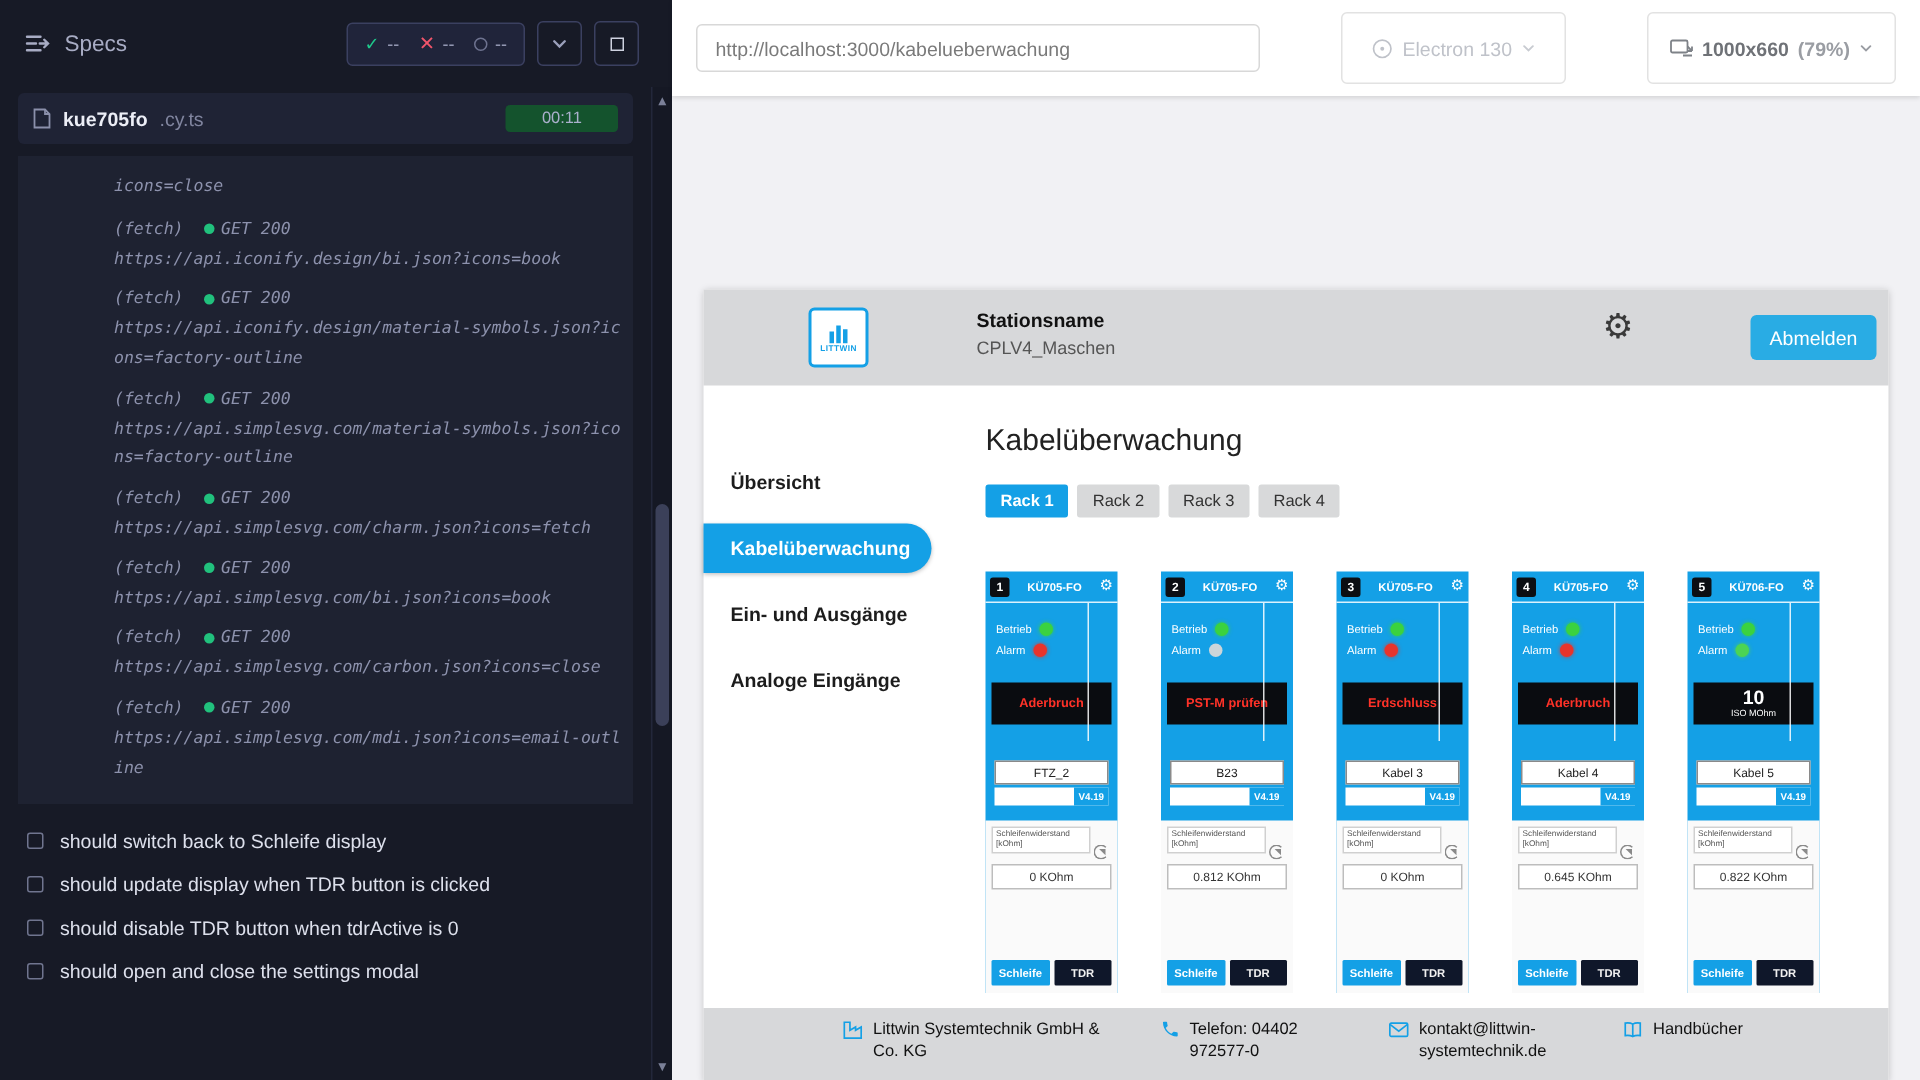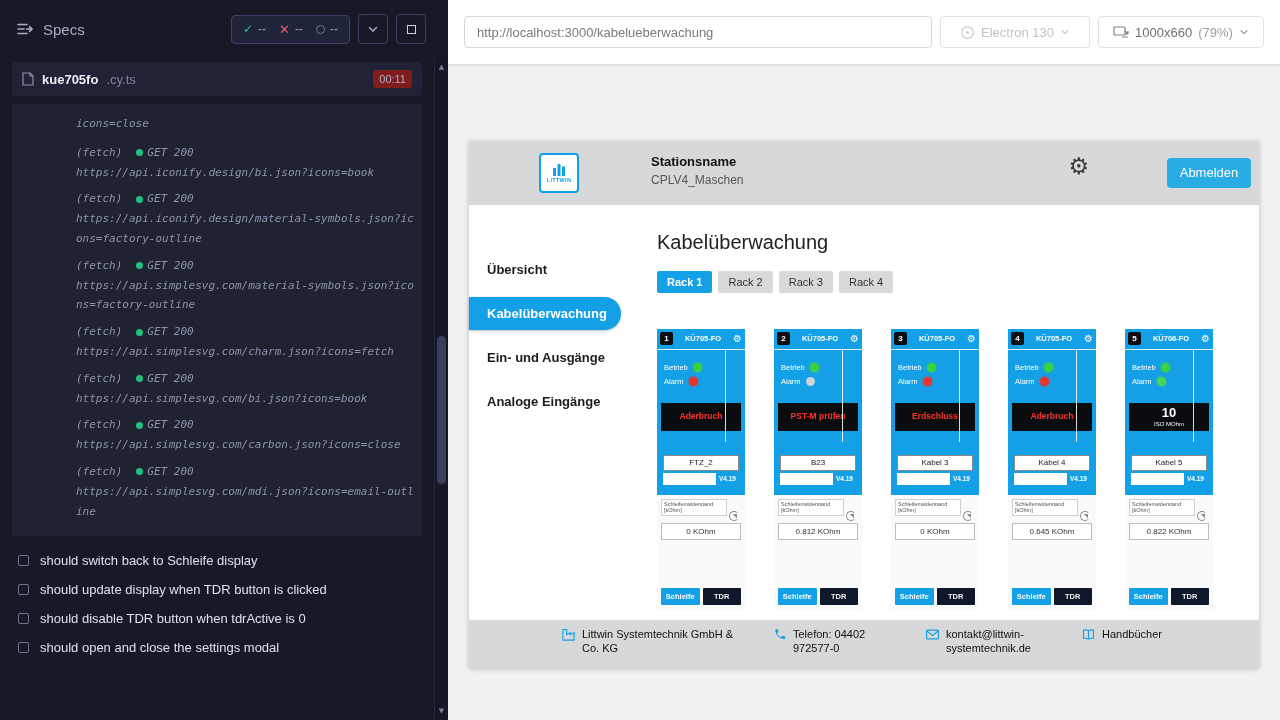--- a/index.html
+++ b/index.html
@@ -16,49 +16,49 @@
   .stats{display:flex;align-items:center;gap:13px;background:#20243a;border:1px solid #3b4060;border-radius:4px;padding:6px 11px;font-size:12px;color:#9ba0bb;}
   .stat{display:flex;align-items:center;gap:5px;}
   .icon-check{color:#1ec98b;font-size:12px;}
   .icon-x{color:#f2556b;font-size:13px;}
   .icon-circle{width:9px;height:9px;border:1.5px solid #6e7390;border-radius:50%;display:inline-block;}
   .sq-btn{width:30px;height:30px;border:1px solid #3b4060;border-radius:4px;background:transparent;display:flex;align-items:center;justify-content:center;color:#9ba0bb;cursor:pointer;}
   .stop-sq{width:9px;height:9px;border:1.5px solid #cfd2e0;display:inline-block;}
   .spec-row{margin:4px 12px 0;background:#1f2335;border-radius:4px;height:34px;display:flex;align-items:center;gap:8px;padding:0 10px;font-size:13px;}
   .spec-name{color:#eceef6;font-weight:bold;}
   .spec-ext{color:#80859f;}
-  .spec-duration{margin-left:auto;background:#7f1d1d;color:#aab0cc;font-size:11px;padding:3px 6px;border-radius:3px;}
+  .spec-duration{margin-left:auto;background:#14532d;color:#aab0cc;font-size:11px;padding:3px 24px;border-radius:3px;}
   .cmd-log{margin:8px 12px 0;background:#1e2231;padding:10px 8px 8px 64px;font-family:"DejaVu Sans Mono",monospace;font-style:italic;font-size:11px;color:#8d92ad;line-height:1.8;}
   .log-entry{margin-bottom:7px;}
   .log-line1{display:flex;align-items:center;gap:4px;}
   .log-prefix{margin-right:10px;}
   .dot{width:7px;height:7px;border-radius:50%;background:#21c17d;display:inline-block;flex-shrink:0;}
   .log-url{word-break:break-all;}
   .log-entry.cont{margin-bottom:9px;}
   .tests{margin-top:10px;list-style:none;}
   .test-row{display:flex;align-items:center;gap:11px;padding:7px 18px;font-size:13px;color:#dde0ec;cursor:pointer;}
   .test-icon{width:11px;height:11px;border:1px solid #70758f;border-radius:2px;flex-shrink:0;}
   .cy-scroll{position:absolute;right:0;top:58px;bottom:0;width:14px;background:#151824;border-left:1px solid #23273a;}
   .cy-scroll .arrow{position:absolute;left:0;width:13px;height:14px;color:#7b8098;font-size:7px;display:flex;align-items:center;justify-content:center;cursor:pointer;}
   .arrow.up{top:2px;}
   .arrow.down{bottom:2px;}
   .thumb{position:absolute;left:2px;width:9px;top:278px;height:148px;background:#3b4059;border-radius:5px;cursor:pointer;}
 
   
   .preview{flex:1;min-width:0;display:flex;flex-direction:column;background:#f1f1f4;}
   .topbar{height:64px;background:#fff;display:flex;align-items:center;gap:8px;padding:0 16px;box-shadow:0 1px 3px rgba(0,0,0,.12);position:relative;z-index:2;flex-shrink:0;}
   .url-box{flex:1;height:32px;border:1px solid #d8d8d8;border-radius:4px;display:flex;align-items:center;padding:0 12px;font-size:13px;color:#7a7a7a;background:#fff;overflow:hidden;white-space:nowrap;}
-  .pill{height:32px;border:1px solid #e2e2e2;border-radius:4px;display:flex;align-items:center;justify-content:center;gap:6px;font-size:13px;background:#fff;cursor:pointer;}
+  .pill{height:48px;border:1px solid #e2e2e2;border-radius:4px;display:flex;align-items:center;justify-content:center;gap:6px;font-size:13px;background:#fff;cursor:pointer;margin-left:46px;}
   .browser-box{width:150px;color:#bfc2c9;}
-  .viewport-box{width:166px;color:#6f7277;}
+  .viewport-box{width:166px;color:#6f7277;font-weight:bold;}
   .viewport-zoom{color:#9a9da3;}
   .chev{display:flex;align-items:center;}
 
   
-  .stage{flex:1;display:flex;justify-content:center;align-items:center;padding-top:24px;}
+  .stage{flex:1;display:flex;justify-content:center;align-items:flex-end;padding-top:24px;}
   .app{width:790px;height:527px;background:#fff;box-shadow:0 1px 5px rgba(0,0,0,.22);display:flex;flex-direction:column;position:relative;}
   .app-header{height:64px;background:#d7d8da;position:relative;flex-shrink:0;}
   .logo{position:absolute;left:70px;top:12px;width:40px;height:40px;background:#fff;border:2px solid #14a0e6;border-radius:4px;display:flex;flex-direction:column;align-items:center;justify-content:center;gap:1px;}
   .logo-text{font-size:5.5px;font-weight:bold;color:#14a0e6;letter-spacing:.3px;}
   .station{position:absolute;left:182px;top:13px;}
   .station-label{font-size:13px;font-weight:bold;color:#111;}
   .station-value{font-size:12px;color:#555;margin-top:4px;}
   .header-gear{position:absolute;right:170px;top:14px;font-size:23px;color:#3a3a3a;cursor:pointer;line-height:1;}
   .logout-btn{position:absolute;right:8px;top:17px;width:84px;height:30px;background:#29ace4;color:#fff;border:none;border-radius:4px;font-size:13px;display:flex;align-items:center;justify-content:center;cursor:pointer;}
   .app-body{flex:1;display:flex;min-height:0;}

